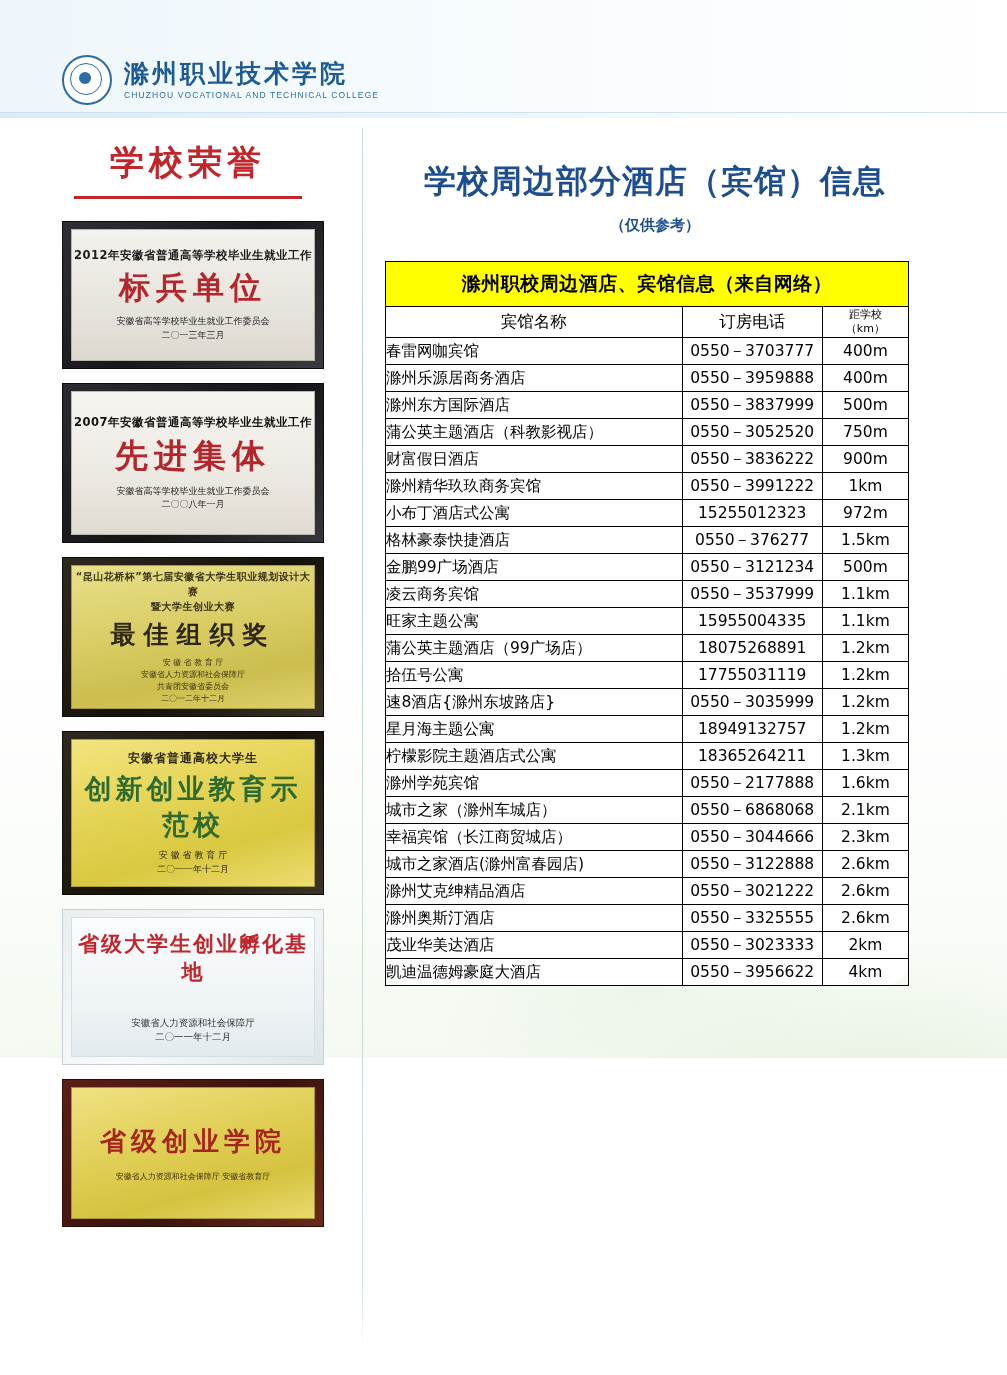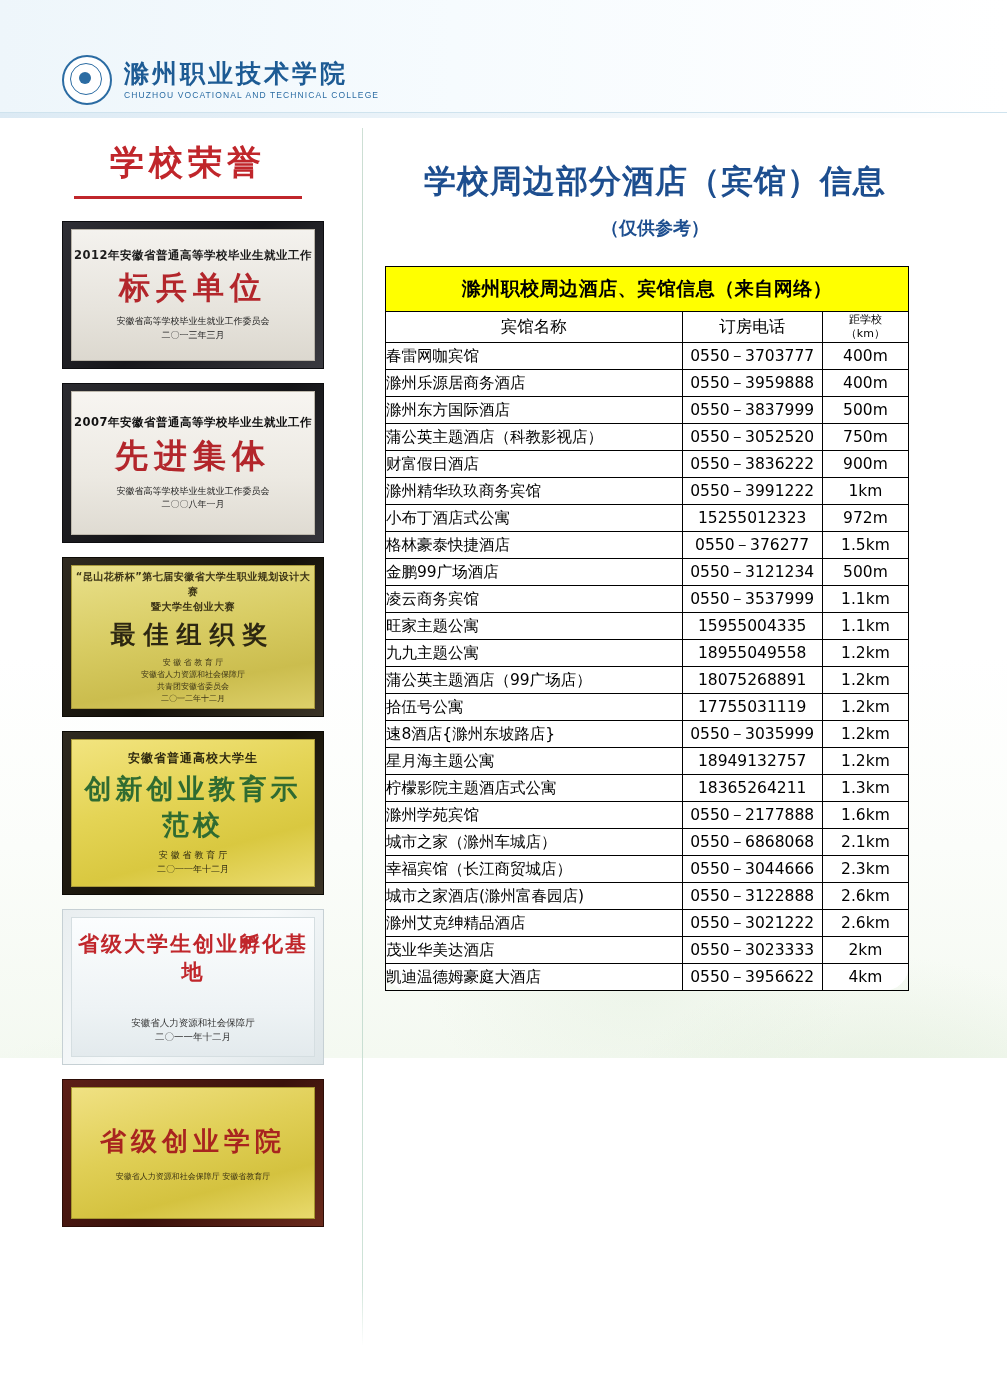--- a/index.html
+++ b/index.html
@@ -247,21 +247,21 @@
     font-family: "DejaVu Sans", sans-serif;
     font-size: 32px;
     font-weight: bold;
     color: #1d4e8f;
     letter-spacing: 1px;
     text-align: center;
     white-space: nowrap;
   }
   .right-sub {
     font-family: "DejaVu Sans", sans-serif;
-    font-size: 18px;
+    font-size: 15px;
     font-weight: bold;
     color: #1d4e8f;
     text-align: center;
     margin-top: 12px;
   }
 
   table.hotels {
     margin-top: 26px;
     border-collapse: collapse;
     width: 524px;
@@ -465,25 +465,20 @@
           <td class="name">凌云商务宾馆</td>
           <td class="phone">0550－3537999</td>
           <td class="dist">1.1km</td>
         </tr>
         <tr>
           <td class="name">旺家主题公寓</td>
           <td class="phone">15955004335</td>
           <td class="dist">1.1km</td>
         </tr>
         <tr>
-          <td class="name">九九主题公寓</td>
-          <td class="phone">18955049558</td>
-          <td class="dist">1.2km</td>
-        </tr>
-        <tr>
           <td class="name">蒲公英主题酒店（99广场店）</td>
           <td class="phone">18075268891</td>
           <td class="dist">1.2km</td>
         </tr>
         <tr>
           <td class="name">拾伍号公寓</td>
           <td class="phone">17755031119</td>
           <td class="dist">1.2km</td>
         </tr>
         <tr>
@@ -520,20 +515,25 @@
           <td class="name">城市之家酒店(滁州富春园店)</td>
           <td class="phone">0550－3122888</td>
           <td class="dist">2.6km</td>
         </tr>
         <tr>
           <td class="name">滁州艾克绅精品酒店</td>
           <td class="phone">0550－3021222</td>
           <td class="dist">2.6km</td>
         </tr>
         <tr>
+          <td class="name">滁州奥斯汀酒店</td>
+          <td class="phone">0550－3325555</td>
+          <td class="dist">2.6km</td>
+        </tr>
+        <tr>
           <td class="name">茂业华美达酒店</td>
           <td class="phone">0550－3023333</td>
           <td class="dist">2km</td>
         </tr>
         <tr>
           <td class="name">凯迪温德姆豪庭大酒店</td>
           <td class="phone">0550－3956622</td>
           <td class="dist">4km</td>
         </tr>
       </tbody>

